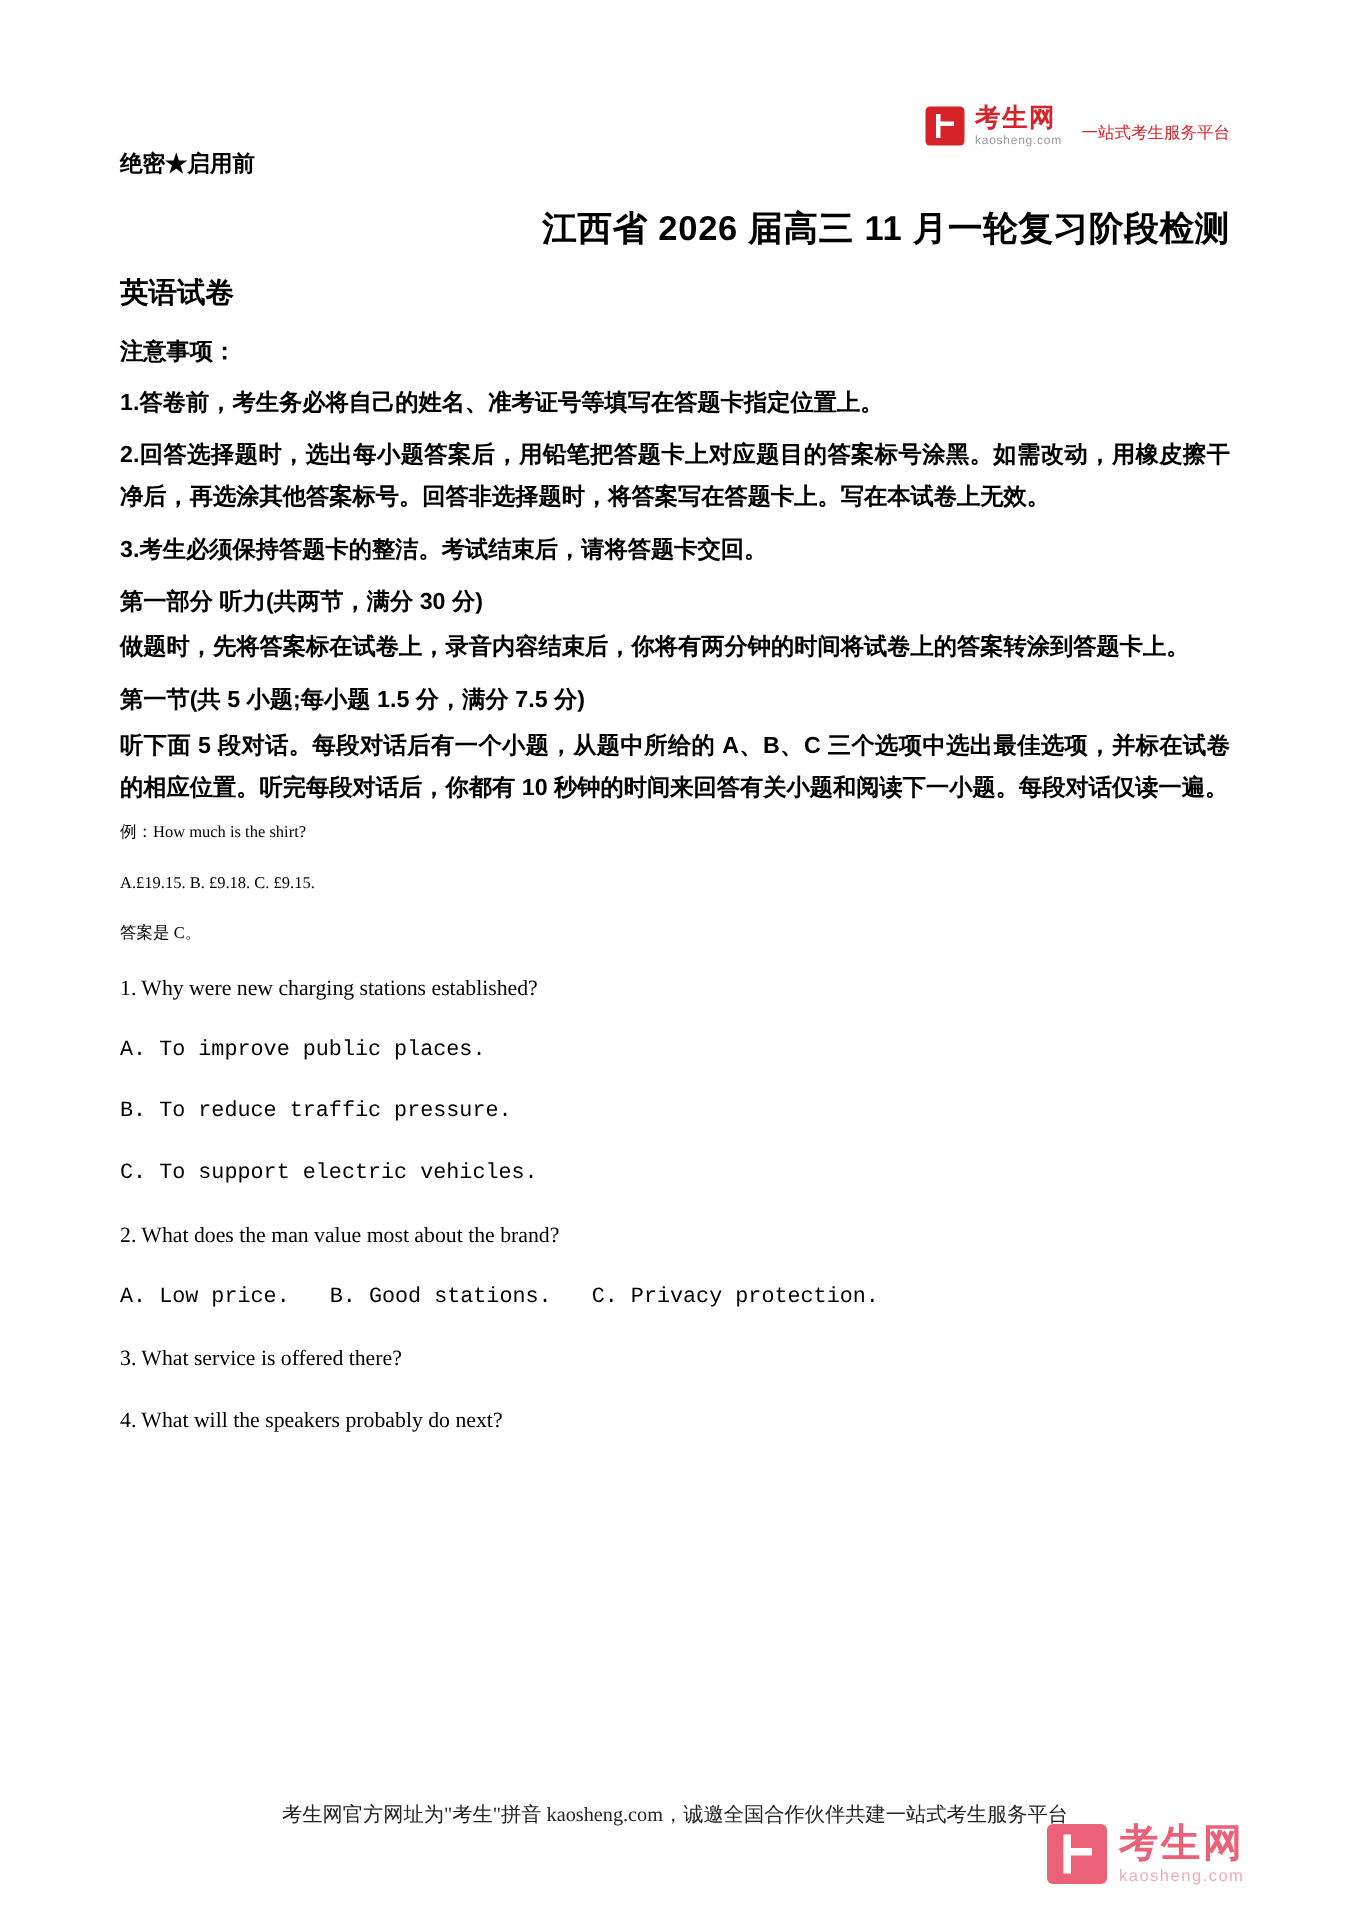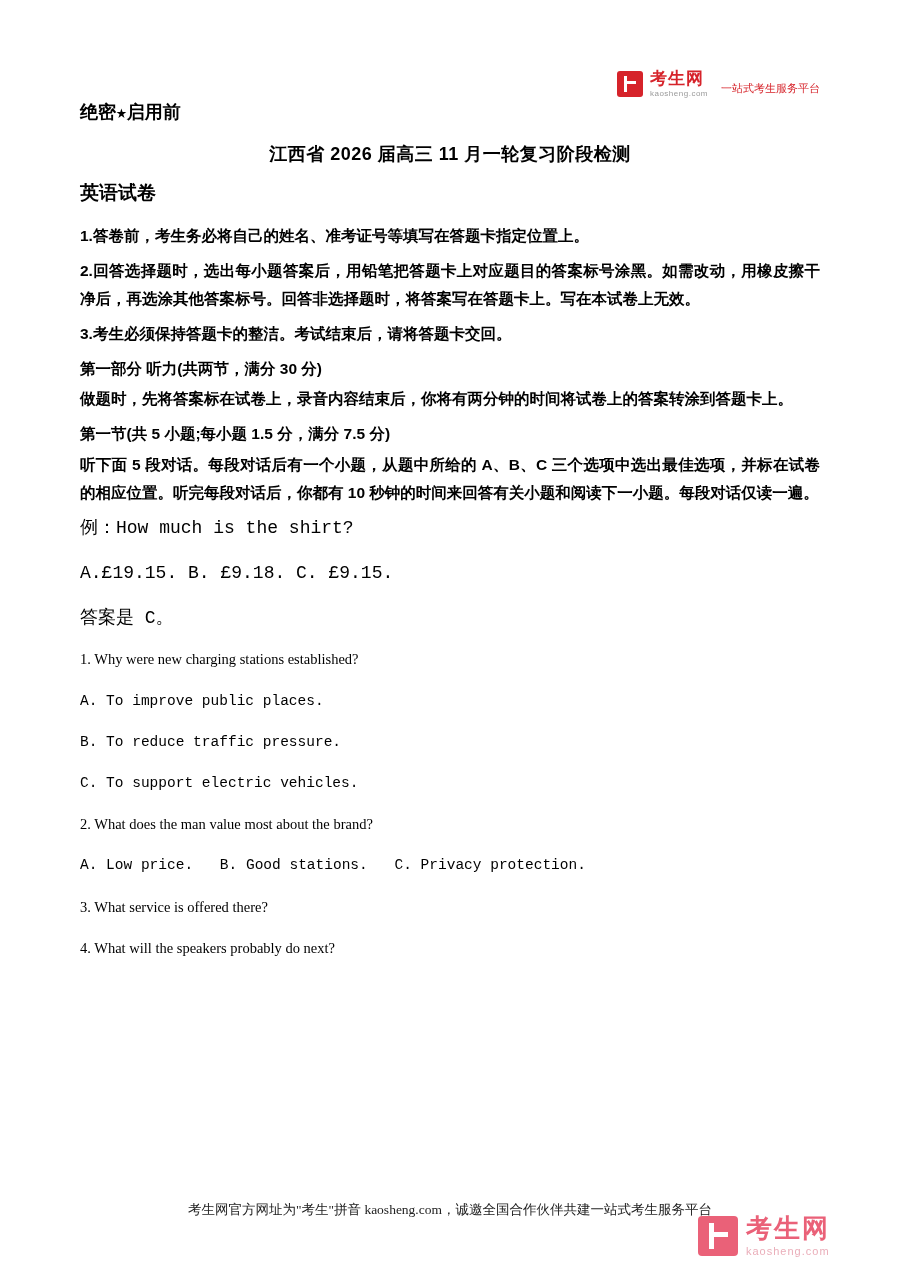--- a/index.html
+++ b/index.html
@@ -87,29 +87,29 @@
   }
 
   
   .doc {
     position: absolute;
     top: 100px;
     left: 80px;
     width: 740px;
   }
   .secret {
-    font-family: Liberation Mono, monospace;
-    font-size: 18px;
+    font-family: Liberation Sans, sans-serif;
+    font-size: 15px;
     font-weight: bold;
     margin: 0 0 18px 0;
   }
   .title-main {
-    text-align: center;
-    font-family: "Liberation Sans", sans-serif;
-    font-size: 18px;
+    text-align: right;
+    font-family: "Liberation Sans", sans-serif;
+    font-size: 23px;
     font-weight: bold;
     letter-spacing: 0.5px;
     margin: 0 0 14px 0;
   }
   .title-sub {
     text-align: left;
     font-family: "Liberation Sans", sans-serif;
     font-size: 19px;
     font-weight: bold;
     margin: 0 0 16px 0;
@@ -147,22 +147,22 @@
   .opt-line {
     font-family: Liberation Mono, monospace;
     font-size: 14.5px;
     line-height: 1.6;
     margin: 0 0 18px 0;
   }
   .opt-line span + span {
     margin-left: 18px;
   }
   .example-block .ex-line {
-    font-family: Liberation Mono, monospace;
-    font-size: 18px;
+    font-family: Liberation Serif, serif;
+    font-size: 11px;
     line-height: 1.6;
     margin: 0 0 16px 0;
   }
 
   
   .footer {
     position: absolute;
     left: 0;
     right: 0;
     bottom: 48px;
@@ -240,20 +240,21 @@
     <span class="logo-slogan">一站式考生服务平台</span>
   </div>
 
   <div class="doc">
 
     <div class="secret">绝密★启用前</div>
 
     <h1 class="title-main">江西省 2026 届高三 11 月一轮复习阶段检测</h1>
     <h2 class="title-sub">英语试卷</h2>
 
+    <div class="notice-head">注意事项：</div>
 
     <p class="para-bold">1.答卷前，考生务必将自己的姓名、准考证号等填写在答题卡指定位置上。</p>
     <p class="para-bold">2.回答选择题时，选出每小题答案后，用铅笔把答题卡上对应题目的答案标号涂黑。如需改动，用橡皮擦干净后，再选涂其他答案标号。回答非选择题时，将答案写在答题卡上。写在本试卷上无效。</p>
     <p class="para-bold">3.考生必须保持答题卡的整洁。考试结束后，请将答题卡交回。</p>
 
     <p class="para-bold para-bold-tight">第一部分 听力(共两节，满分 30 分)</p>
     <p class="para-bold">做题时，先将答案标在试卷上，录音内容结束后，你将有两分钟的时间将试卷上的答案转涂到答题卡上。</p>
 
     <p class="para-bold para-bold-tight">第一节(共 5 小题;每小题 1.5 分，满分 7.5 分)</p>
     <p class="para-bold">听下面 5 段对话。每段对话后有一个小题，从题中所给的 A、B、C 三个选项中选出最佳选项，并标在试卷的相应位置。听完每段对话后，你都有 10 秒钟的时间来回答有关小题和阅读下一小题。每段对话仅读一遍。</p>

